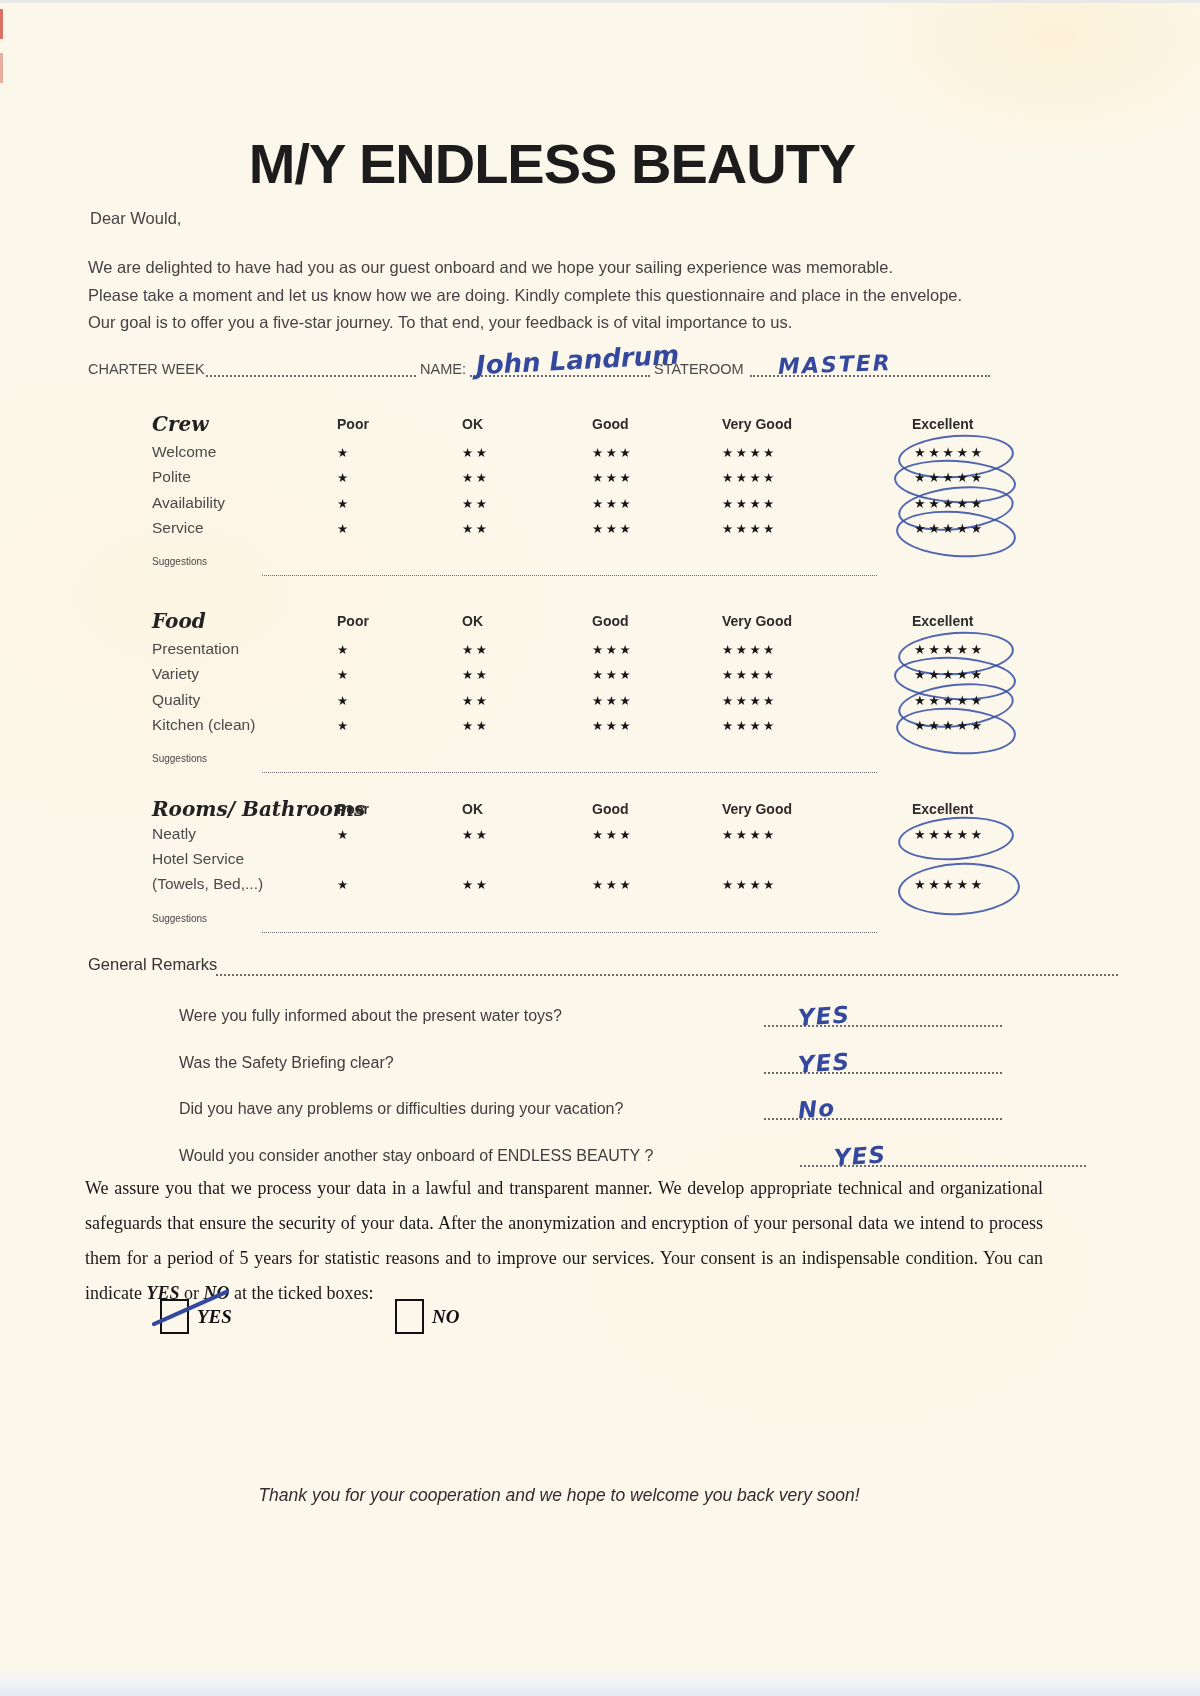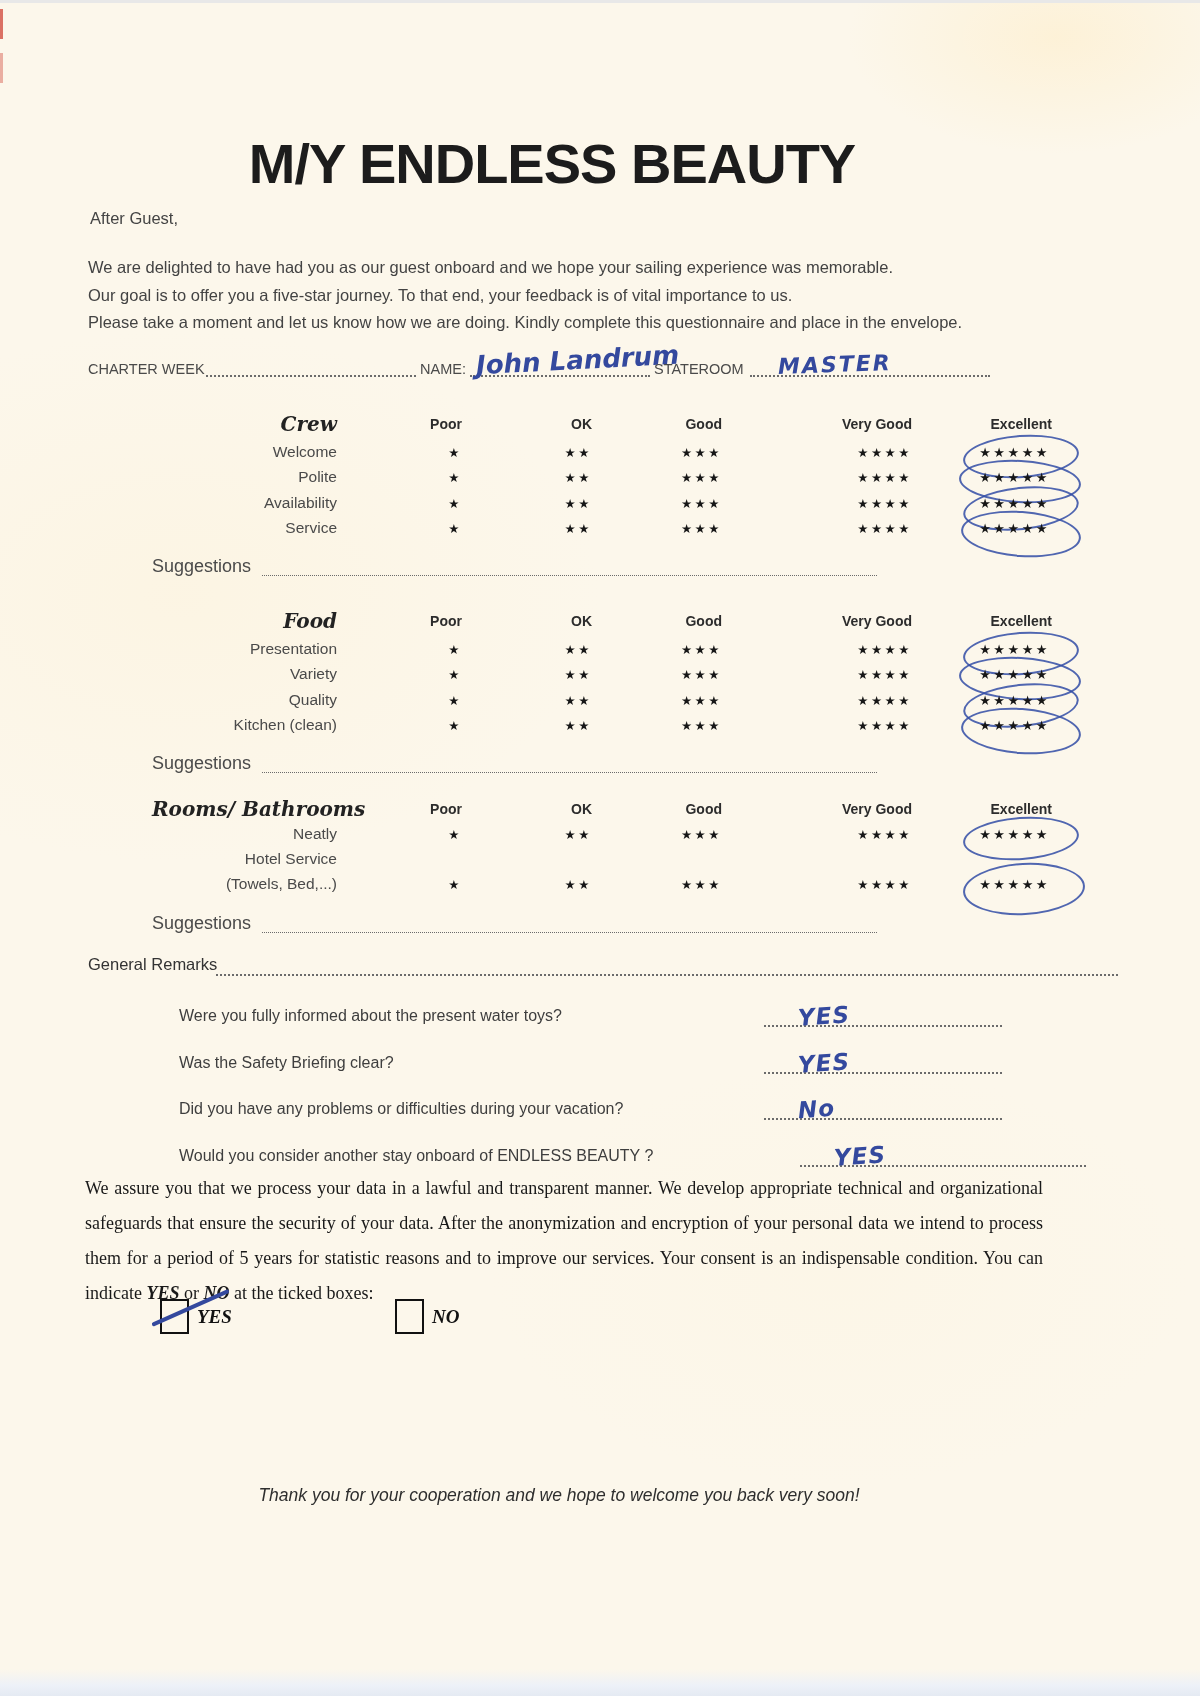--- a/index.html
+++ b/index.html
@@ -37,21 +37,21 @@
   .c-dots1 { left:118px; width:210px; height:1px; }
   .c-name-label { left:332px; }
   .c-dots2 { left:382px; width:180px; height:1px; }
   .c-stateroom-label { left:566px; }
   .c-dots3 { left:662px; width:240px; height:1px; }
   .ink { color:#34499e; font-style:italic; font-weight:600; font-family:"DejaVu Sans", sans-serif; }
   .ink-name { position:absolute; left:6px; bottom:0px; font-size:26px; white-space:nowrap; transform:rotate(-3deg); }
   .ink-stateroom { position:absolute; left:28px; bottom:-2px; font-size:22px; letter-spacing:2px; transform:rotate(-2deg); }
 
   
-  .rtable { left:152px; width:900px;text-align:right; }
+  .rtable { left:152px; width:900px; }
   .trow { display:grid; grid-template-columns:185px 125px 130px 130px 190px 140px; align-items:center; height:25.5px; }
   .thead { height:30px; }
   .sec-title { font-family:"DejaVu Serif", serif; font-style:italic; font-weight:700; font-size:20px; color:#222; white-space:nowrap; }
   .col-h { font-size:14px; font-weight:700; color:#2c2c2c; }
   .rlabel { font-size:15.5px; color:#4a4a4a; white-space:nowrap; }
   .stars { font-size:12.5px; letter-spacing:2.5px; color:#161616; white-space:nowrap; }
   .exc .stars { font-size:13px; }
   .exc { position:relative; }
   .circled { position:relative; display:inline-block; padding:0 2px; }
   .circle-ink { position:absolute; left:-14px; top:-8px; width:112px; height:39px;
@@ -60,21 +60,21 @@
   .r2 .circle-ink { transform:rotate(3deg); left:-18px; width:118px; }
   .r3 .circle-ink { transform:rotate(-6deg); top:-7px; }
   .r4 .circle-ink { transform:rotate(4deg); left:-16px; width:116px; height:42px; }
   .big .circle-ink { width:118px; height:48px; top:-12px; transform:rotate(-3deg); }
 
   .crew  { top:406px; }
   .food  { top:603px; }
   .rooms { top:793px; }
   .rooms .trow { height:25px; }
 
-  .sugg { left:152px; width:725px; height:24px; font-size:18px; color:#4a4a4a; }
+  .sugg { left:152px; width:725px; height:24px; font-size:10px; color:#4a4a4a; }
   .sugg .dots { position:absolute; left:110px; right:0; bottom:4px; height:1px; border-bottom-width:1.5px; }
   .sugg1 { top:553px; }
   .sugg2 { top:750px; }
   .sugg3 { top:910px; }
 
   
   .general { top:952px; left:88px; width:1030px; height:26px; font-size:16.5px; font-weight:400; color:#333; }
   .general .dots { position:absolute; left:128px; right:0; bottom:5px; height:1px; }
   .questions { top:992px; left:0; width:1160px;padding-left:44px; }
   .qrow { position:relative; height:46.5px; }
@@ -99,26 +99,26 @@
   .thanks { top:1482px; left:0; width:1118px; text-align:center; font-size:17.5px; font-style:italic; color:#2e2e2e; }
 </style>
 </head>
 <body>
 
 <div class="page">
 
   <div class="red-mark"></div>
 
   <div class="abs title">M/Y ENDLESS BEAUTY</div>
-  <div class="abs dear">After Guest,</div>
+  <div class="abs dear">Dear Would,</div>
 
   <div class="abs intro">
     <div>We are delighted to have had you as our guest onboard and we hope your sailing experience was memorable.</div>
+    <div>Please take a moment and let us know how we are doing. Kindly complete this questionnaire and place in the envelope.</div>
     <div>Our goal is to offer you a five-star journey. To that end, your feedback is of vital importance to us.</div>
-    <div>Please take a moment and let us know how we are doing. Kindly complete this questionnaire and place in the envelope.</div>
   </div>
 
   <div class="abs charter">
     <span class="seg c-week-label">CHARTER WEEK</span>
     <span class="seg dots c-dots1"></span>
     <span class="seg c-name-label">NAME:</span>
     <span class="seg dots c-dots2">
       <span class="ink ink-name">John Landrum</span>
     </span>
     <span class="seg c-stateroom-label">STATEROOM</span>

